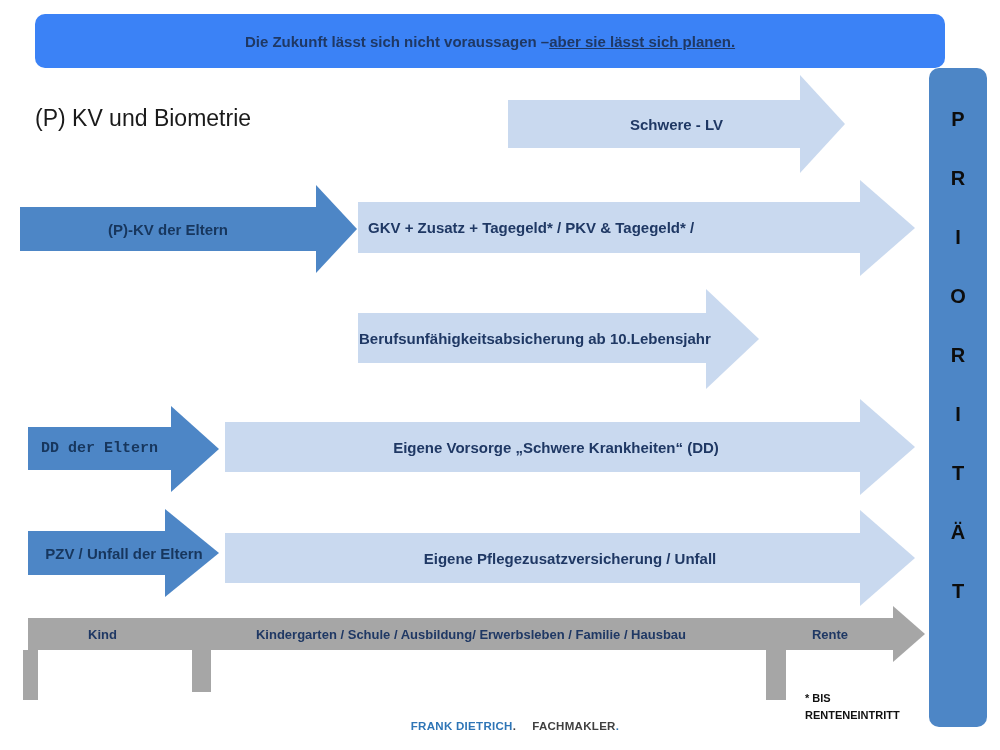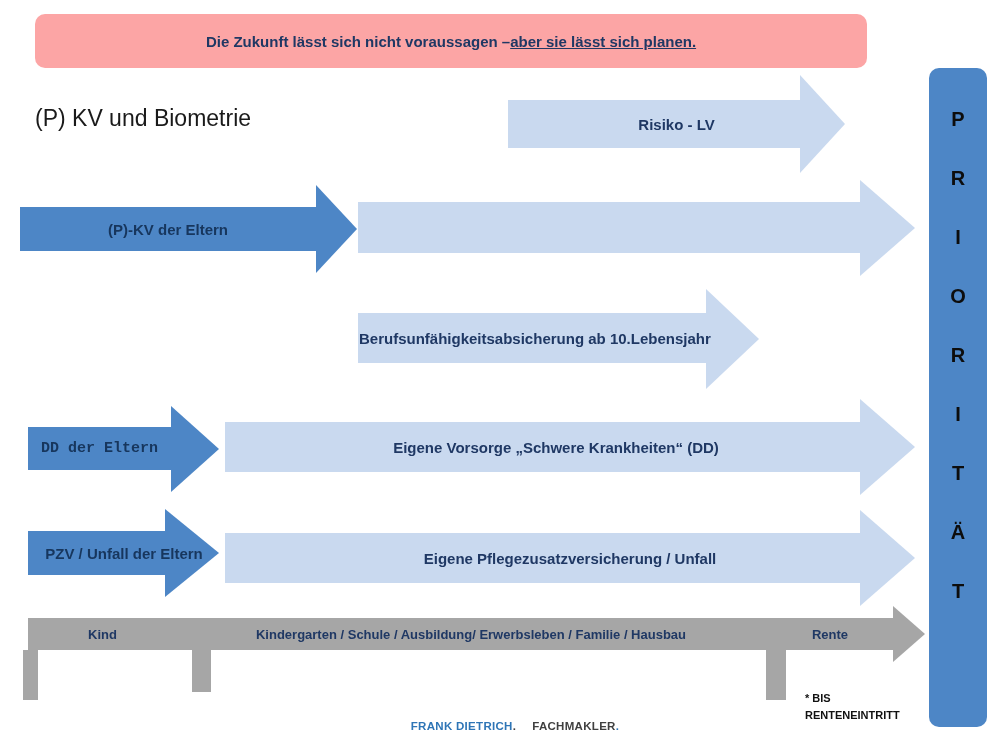--- a/index.html
+++ b/index.html
@@ -2,22 +2,22 @@
 <html><head>
 <meta charset="utf-8">
 <style>
   html,body{margin:0;padding:0;background:#ffffff;}
   .canvas{
     position:relative;width:1000px;height:750px;background:#ffffff;
     font-family:"Liberation Sans",sans-serif;overflow:hidden;
   }
   
   .banner{
-    position:absolute;left:35px;top:14px;width:832px;height:54px;
-    background:#fca5a5;border-radius:10px;
+    position:absolute;left:35px;top:14px;width:910px;height:54px;
+    background:#3b82f6;border-radius:10px;
     display:flex;align-items:center;justify-content:center;
     color:#1f3864;font-size:15px;font-weight:bold;white-space:nowrap;
   }
   .banner .u{text-decoration:underline;}
   
   .title{
     position:absolute;left:35px;top:105px;
     font-size:23px;color:#1a1a1a;font-weight:400;white-space:nowrap;
   }
   
@@ -104,28 +104,29 @@
 
   <div class="banner">
     <span>Die Zukunft lässt sich nicht voraussagen – </span>
       <span class="u">aber sie lässt sich planen.</span>
   </div>
 
   <div class="title">(P) KV und Biometrie</div>
 
   <div class="abody lblue risiko-body"></div>
   <div class="ahead risiko-head"></div>
-  <div class="albl risiko-lbl">Risiko - LV</div>
+  <div class="albl risiko-lbl">Schwere - LV</div>
 
   <div class="abody mblue pkv-body"></div>
   <div class="ahead pkv-head"></div>
   <div class="albl pkv-lbl">(P)-KV der Eltern</div>
 
   <div class="abody lblue gkv-body"></div>
   <div class="ahead gkv-head"></div>
+  <div class="albl left gkv-lbl">GKV + Zusatz + Tagegeld* / PKV &amp; Tagegeld* /</div>
 
   <div class="abody lblue bu-body"></div>
   <div class="ahead bu-head"></div>
   <div class="albl left bu-lbl">Berufsunfähigkeitsabsicherung ab 10.Lebensjahr</div>
 
   <div class="abody mblue dd-body"></div>
   <div class="ahead dd-head"></div>
   <div class="albl dd-lbl">DD der Eltern</div>
 
   <div class="abody lblue vd-body"></div>

